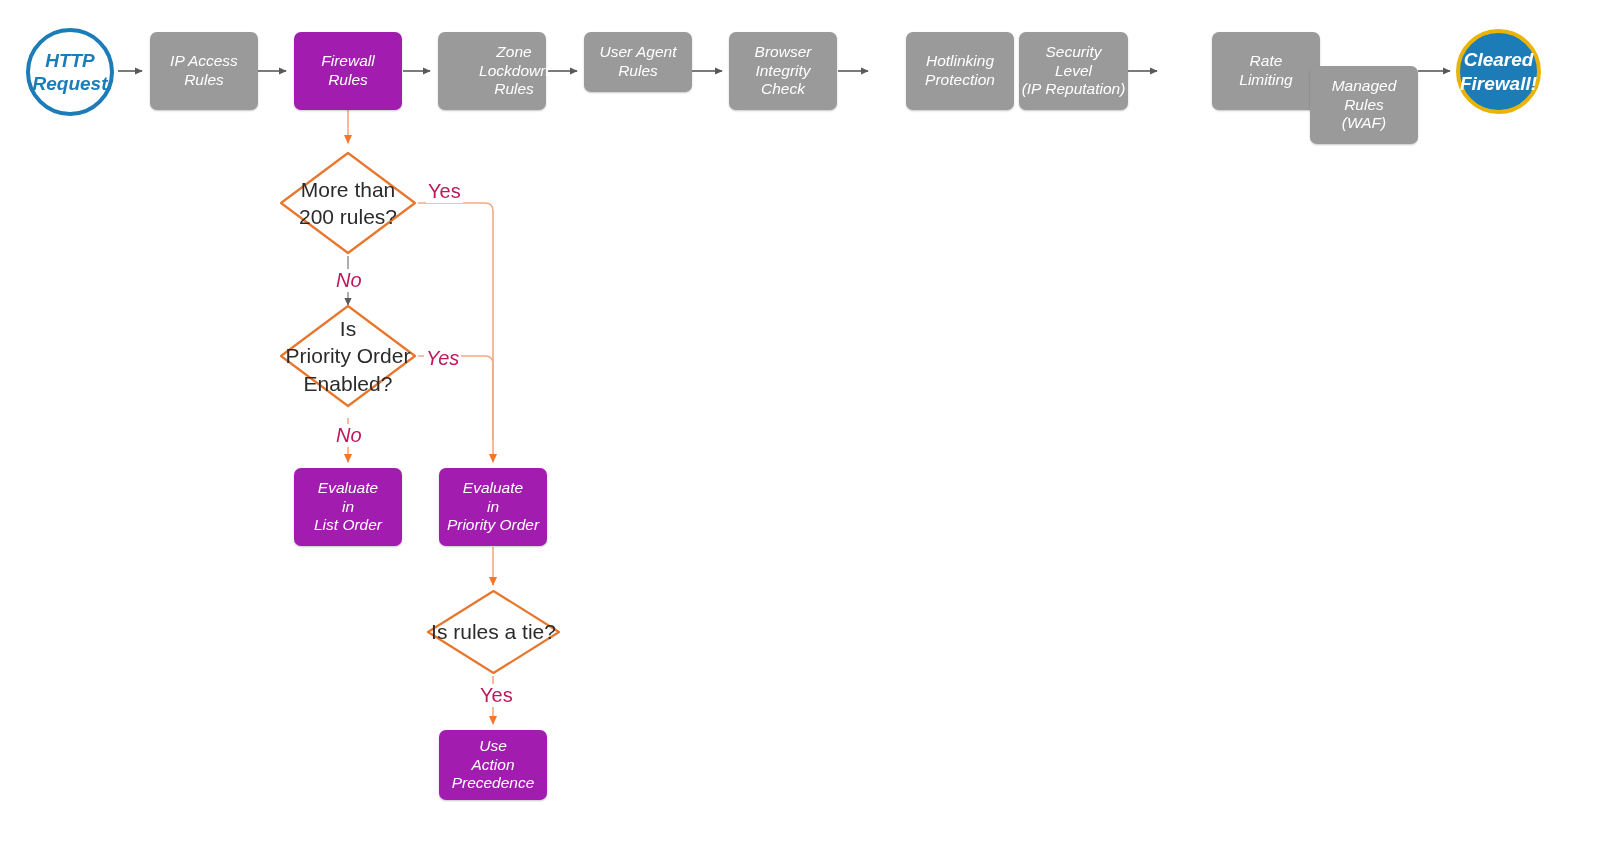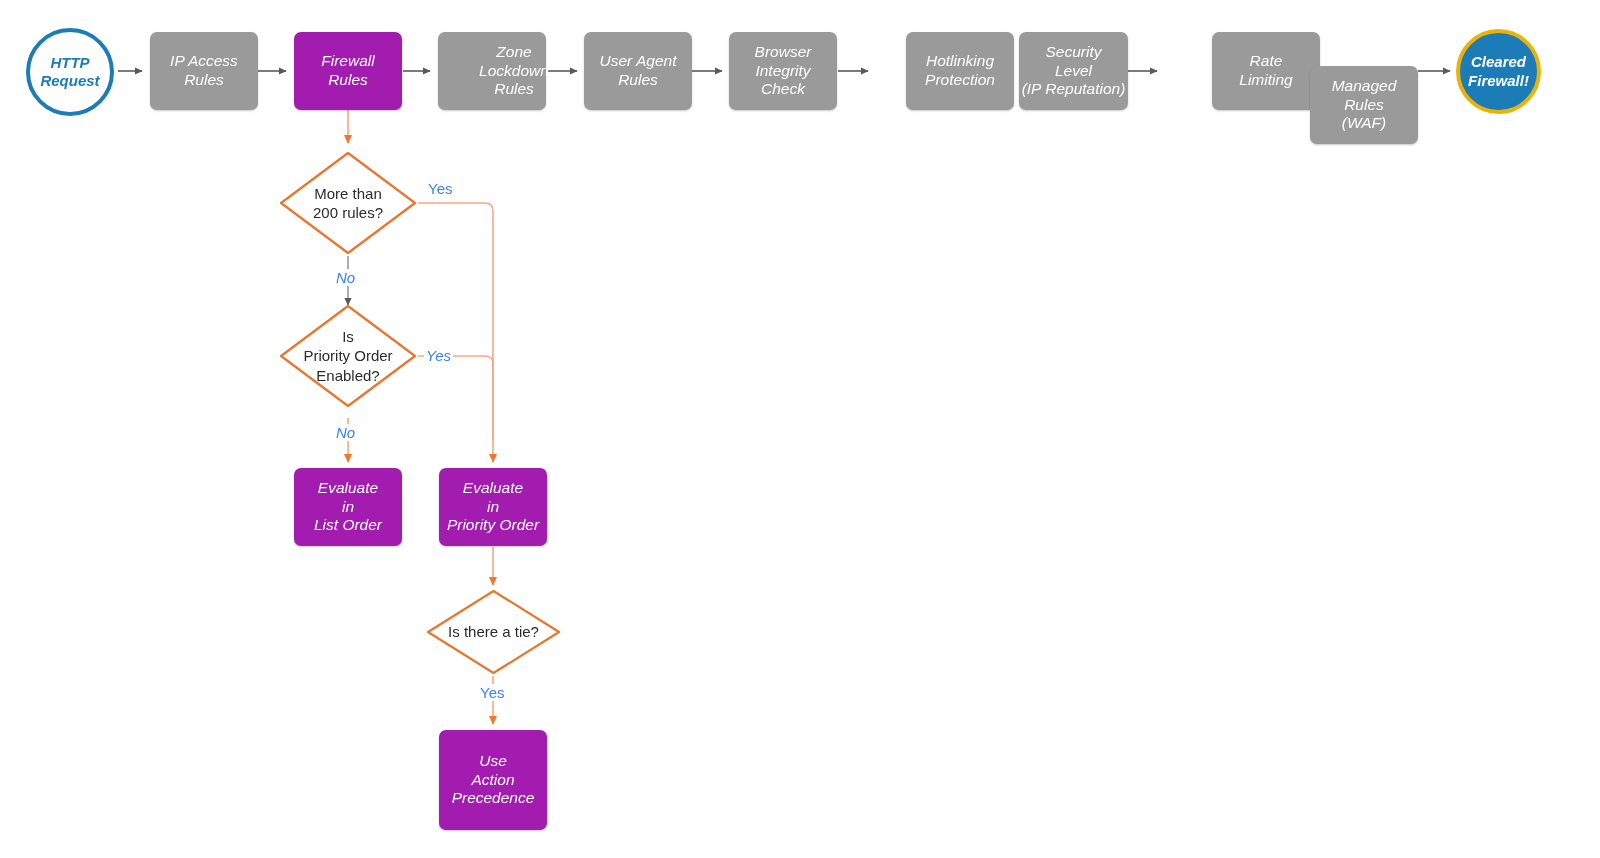--- a/index.html
+++ b/index.html
@@ -41,21 +41,21 @@
     font-size: 15.5px;
     box-shadow: 0 1px 2px rgba(0,0,0,0.22);
   }
   .proc.gray { background: #9a9a9a; }
   .proc.orange { background: #a21caf; }
 
   .terminator {
     border-radius: 50%;
     font-style: italic;
     font-weight: bold;
-    font-size: 15px;
+    font-size: 19px;
   }
   .terminator.hollow {
     background: #ffffff;
     border: 4px solid #1b7cb8;
     color: #1b7cb8;
   }
   .terminator.filled {
     background: #1b7cb8;
     color: #ffffff;
     border: 4px solid #eab308;
@@ -71,31 +71,31 @@
   }
   .diamond-label {
     position: absolute;
     left: 0; top: 0;
     width: 100%;
     height: 100%;
     display: flex;
     align-items: center;
     justify-content: center;
     text-align: center;
-    font-size: 15px;
+    font-size: 21px;
     color: #2b2b2b;
     line-height: 1.3;
     white-space: pre-line;
   }
 
   .edge-label {
     position: absolute;
-    font-size: 15px;
+    font-size: 20px;
     font-style: italic;
-    color: #3b82f6;
+    color: #be185d;
     background: #ffffff;
     padding: 0 2px;
     white-space: nowrap;
   }
   .edge-label.upright { font-style: normal; }
 </style>
 </head>
 <body>
 
 <div id="canvas">
@@ -145,21 +145,21 @@
   </svg>
 
   <div class="node terminator hollow" style="left:26px; top:28px; width:88px; height:88px;">HTTP<br>Request</div>
 
   <div class="node proc gray" style="left:150px; top:32px; width:108px; height:78px;">IP Access<br>Rules</div>
 
   <div class="node proc orange" style="left:294px; top:32px; width:108px; height:78px;">Firewall<br>Rules</div>
 
   <div class="node proc gray" style="left:438px; top:32px; width:108px; height:78px;padding-left:44px;">Zone<br>Lockdown<br>Rules</div>
 
-  <div class="node proc gray" style="left:584px; top:32px; width:108px; height:78px;">User Agent<br>Rules</div>
+  <div class="node proc gray" style="left:584px; top:32px; width:108px; height:60px;">User Agent<br>Rules</div>
 
   <div class="node proc gray" style="left:729px; top:32px; width:108px; height:78px;">Browser<br>Integrity<br>Check</div>
 
   <div class="node proc gray" style="left:906px; top:32px; width:108px; height:78px;">Hotlinking<br>Protection</div>
 
   <div class="node proc gray" style="left:1019px; top:32px; width:109px; height:78px;">Security<br>Level<br>(IP Reputation)</div>
 
   <div class="node proc gray" style="left:1164px; top:32px; width:108px; height:78px;margin-left:48px;">Rate<br>Limiting</div>
 
   <div class="node proc gray" style="left:1310px; top:32px; width:108px; height:78px;margin-top:34px;">Managed<br>Rules<br>(WAF)</div>
@@ -187,20 +187,20 @@
   <div class="edge-label" style="left:334px; top:424px;">No</div>
 
   <div class="node proc orange" style="left:294px; top:468px; width:108px; height:78px;">Evaluate<br>in<br>List Order</div>
 
   <div class="node proc orange" style="left:439px; top:468px; width:108px; height:78px;">Evaluate<br>in<br>Priority Order</div>
 
   <div class="diamond-wrap" style="left:425px; top:588px; width:137px; height:88px;">
     <svg width="137" height="88" viewBox="0 0 137 88">
       <polygon points="68.5,3 134,44 68.5,85 3,44" fill="#ffffff" stroke="#e8762c" stroke-width="2.2" stroke-linejoin="round"></polygon>
     </svg>
-    <div class="diamond-label">Is there a tie?</div>
+    <div class="diamond-label">Is rules a tie?</div>
   </div>
 
   <div class="edge-label upright" style="left:478px; top:684px;">Yes</div>
 
-  <div class="node proc orange" style="left:439px; top:730px; width:108px; height:100px;">Use<br>Action<br>Precedence</div>
+  <div class="node proc orange" style="left:439px; top:730px; width:108px; height:70px;">Use<br>Action<br>Precedence</div>
 
 </div>
 
 </body></html>

